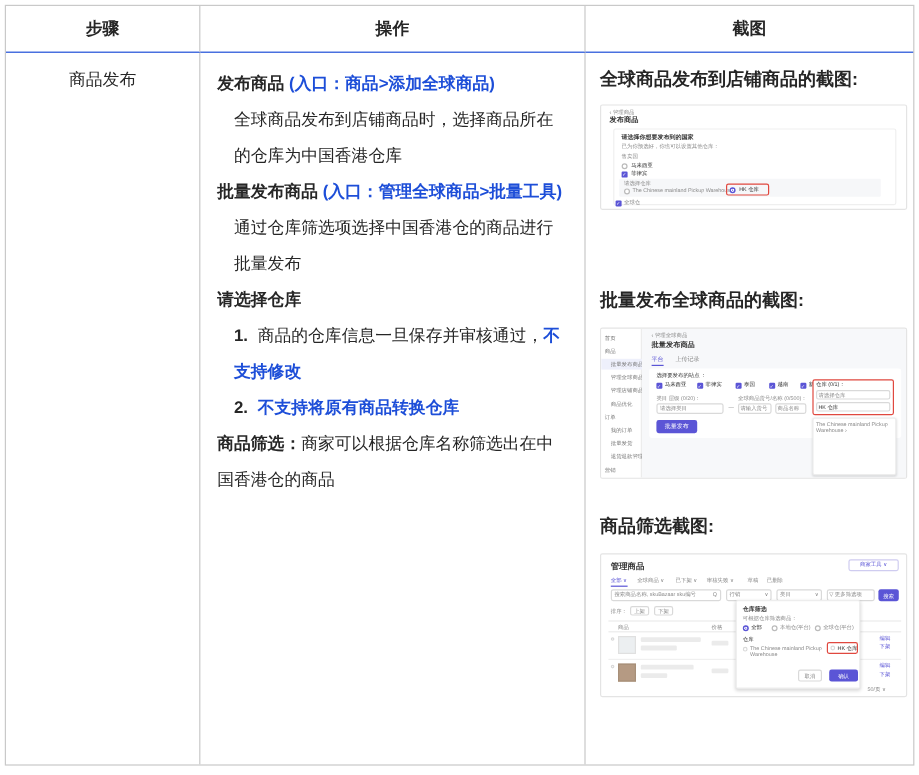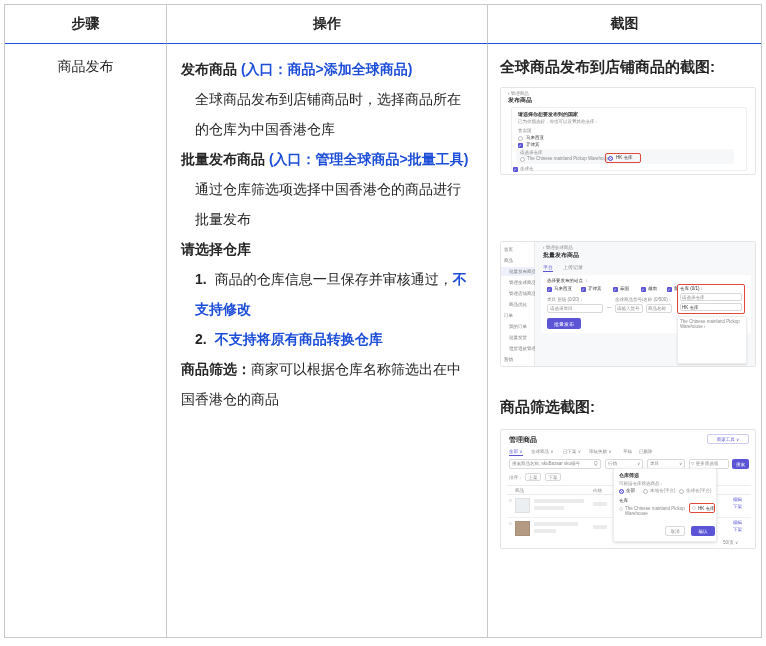--- a/index.html
+++ b/index.html
@@ -90,20 +90,21 @@
       <span class="t4 gray" style="left:19px;top:62px;">请选择仓库</span>
       <span class="rad" style="left:19px;top:69px;"></span>
       <span class="t4 gray" style="left:26px;top:68px;">The Chinese mainland Pickup Warehouse</span>
       <div class="redbox" style="left:104px;top:65px;width:36px;height:10px;"></div>
       <span class="rad sel" style="left:107px;top:67.5px;"></span>
       <span class="t4 dark" style="left:115px;top:67px;">HK 仓库</span>
       <span class="chk" style="left:12px;top:79px;"></span>
       <span class="t4 gray" style="left:19px;top:78px;">全球仓</span>
     </div>
 
+    <div class="caption">批量发布全球商品的截图:</div>
 
     <div class="mini" id="mini2">
       <div style="left:0;top:0;width:34px;height:126px;background:#fff;border-right:1px solid #ececec;"></div>
       <span class="sb-active" style="top:25px;"></span>
       <span class="sb-item" style="top:5px;">首页</span>
       <span class="sb-item" style="top:16px;">商品</span>
       <span class="sb-item sub purple" style="top:27px;">批量发布商品</span>
       <span class="sb-item sub" style="top:38px;">管理全球商品</span>
       <span class="sb-item sub" style="top:49px;">管理店铺商品</span>
       <span class="sb-item sub" style="top:60px;">商品优化</span>

